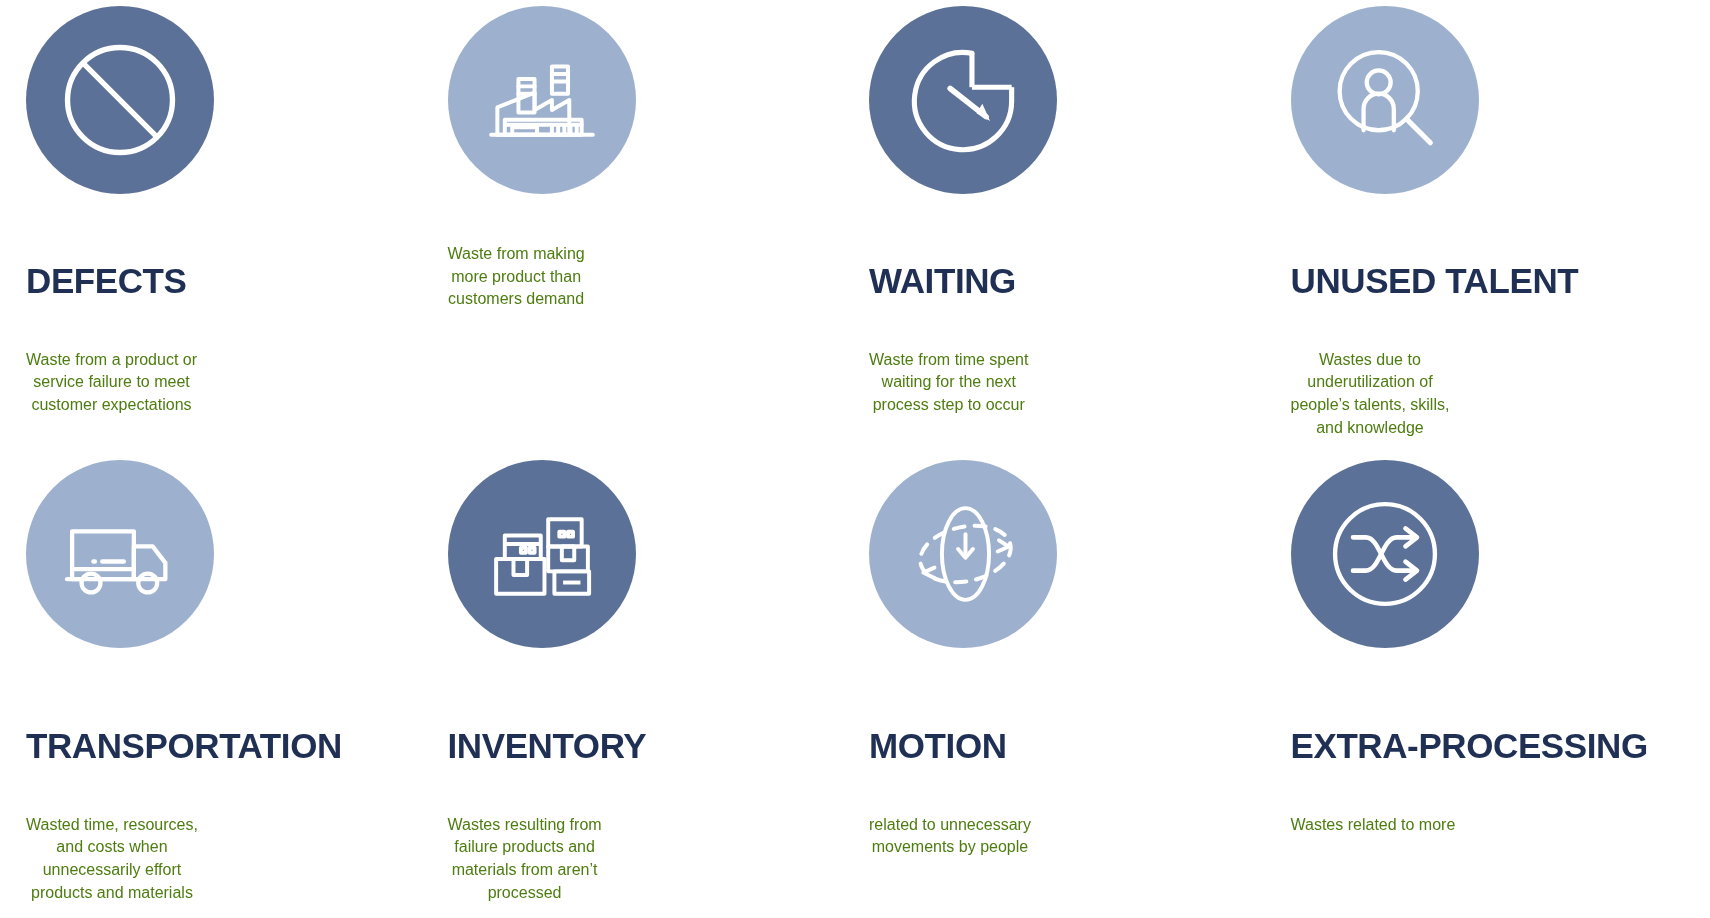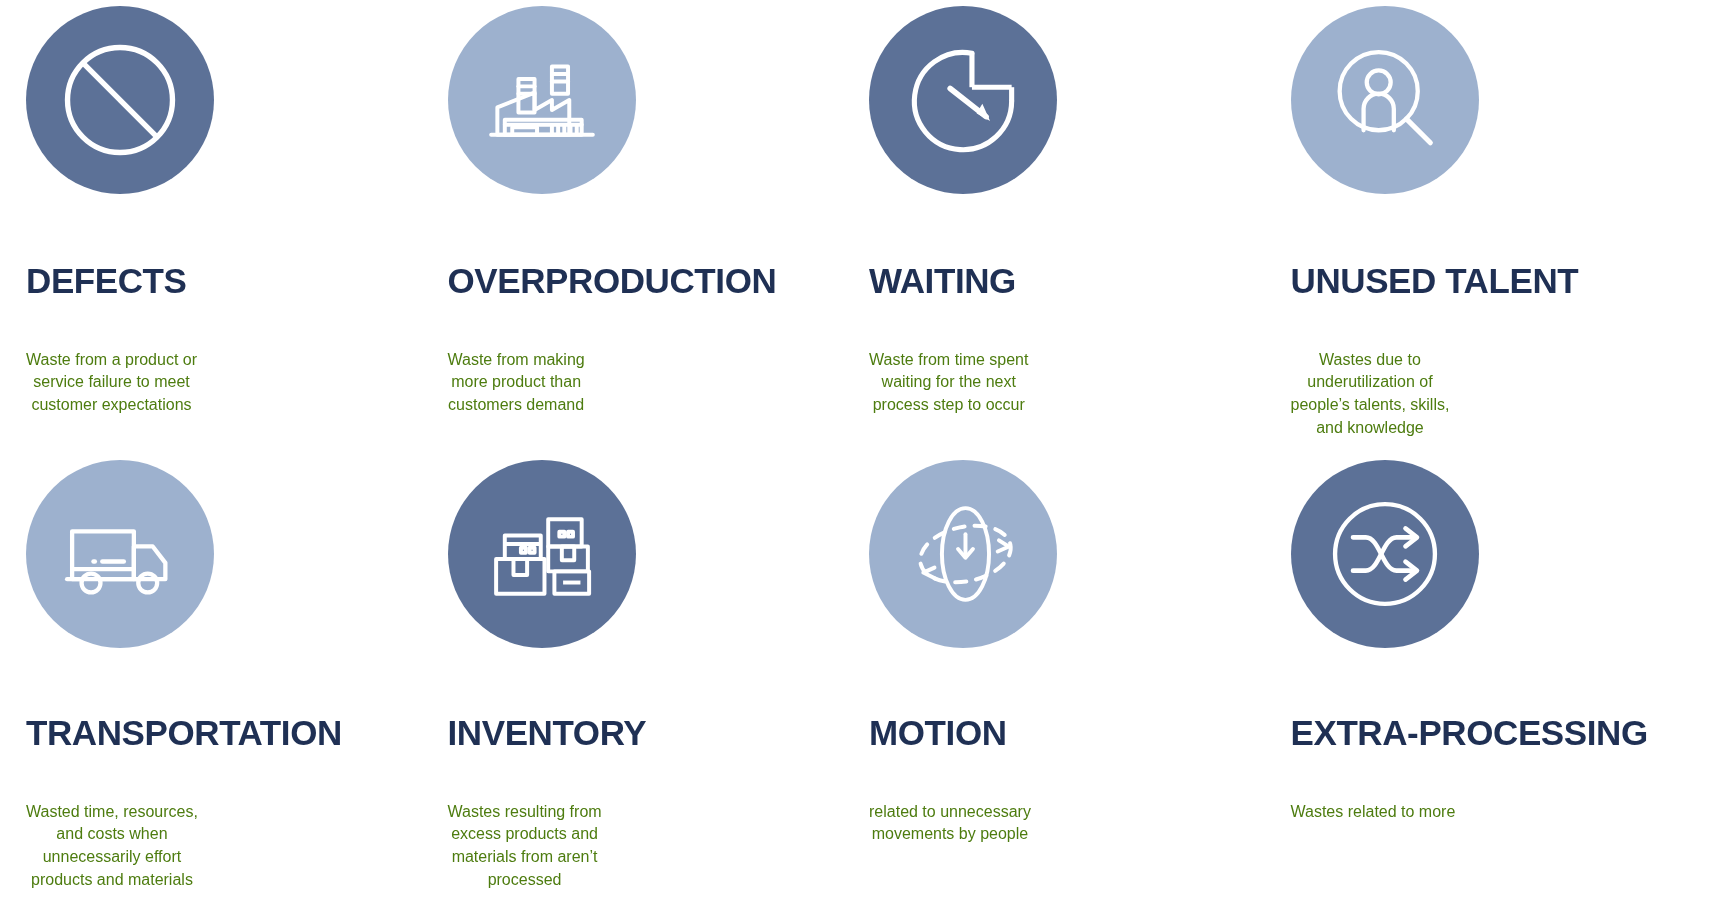--- a/index.html
+++ b/index.html
@@ -43,21 +43,21 @@
     white-space:nowrap;
   }
   .card-desc{
     font-size:16px;
     color:#4d7c0f;
     line-height:1.42;
     margin-top:5px;
     max-width:305px;
   }
   .card-desc div{white-space:nowrap;}
-  .r2 .card-title{margin-top:23px;}
+  .r2 .card-title{margin-top:36px;}
 </style>
 </head>
 <body>
 
 <div class="board">
 
   <div class="card r1">
     <div class="icon-wrap" style="background:#5C7197">
       <svg width="128" height="128" viewBox="0 0 100 100">
         <circle cx="50" cy="50" r="41" fill="none" stroke="#FFFFFF" stroke-width="4.2"></circle>
@@ -93,21 +93,20 @@
         <line x1="63" y1="71" x2="63" y2="77"></line>
         <line x1="68" y1="71" x2="68" y2="77"></line>
         <line x1="73" y1="71" x2="73" y2="77"></line>
         <line x1="78" y1="71" x2="78" y2="77"></line>
 
         <path d="M26 72 h20 v6 h-20 z"></path>
 
         <line x1="9" y1="78" x2="91" y2="78"></line>
       </svg>
     </div>
-    <div class="card-title">OVERPRODUCTION</div>
     <div class="card-desc">
       <div>Waste from making</div>
       <div>more product than</div>
       <div>customers demand</div>
     </div>
   </div>
 
   <div class="card r1">
     <div class="icon-wrap" style="background:#5C7197">
       <svg width="128" height="128" viewBox="0 0 100 100" fill="none" stroke="#FFFFFF" stroke-width="4" stroke-linecap="round">
@@ -200,21 +199,21 @@
         <path d="M55 44 h32 v20 h-32 z"></path>
         <path d="M66 44 h10 v11 h-10 z"></path>
 
         <path d="M60 64 h28 v18 h-28 z"></path>
         <line x1="67" y1="73" x2="81" y2="73"></line>
       </svg>
     </div>
     <div class="card-title">INVENTORY</div>
     <div class="card-desc">
       <div>Wastes resulting from</div>
-      <div>excess products and</div>
+      <div>failure products and</div>
       <div>materials from aren’t</div>
       <div>processed</div>
     </div>
   </div>
 
   <div class="card r2">
     <div class="icon-wrap" style="background:#9DB1CE">
       <svg width="124" height="124" viewBox="0 0 100 100" fill="none" stroke="#FFFFFF" stroke-width="3.2" stroke-linecap="round">
 
         <ellipse cx="52" cy="50" rx="19" ry="37"></ellipse>

